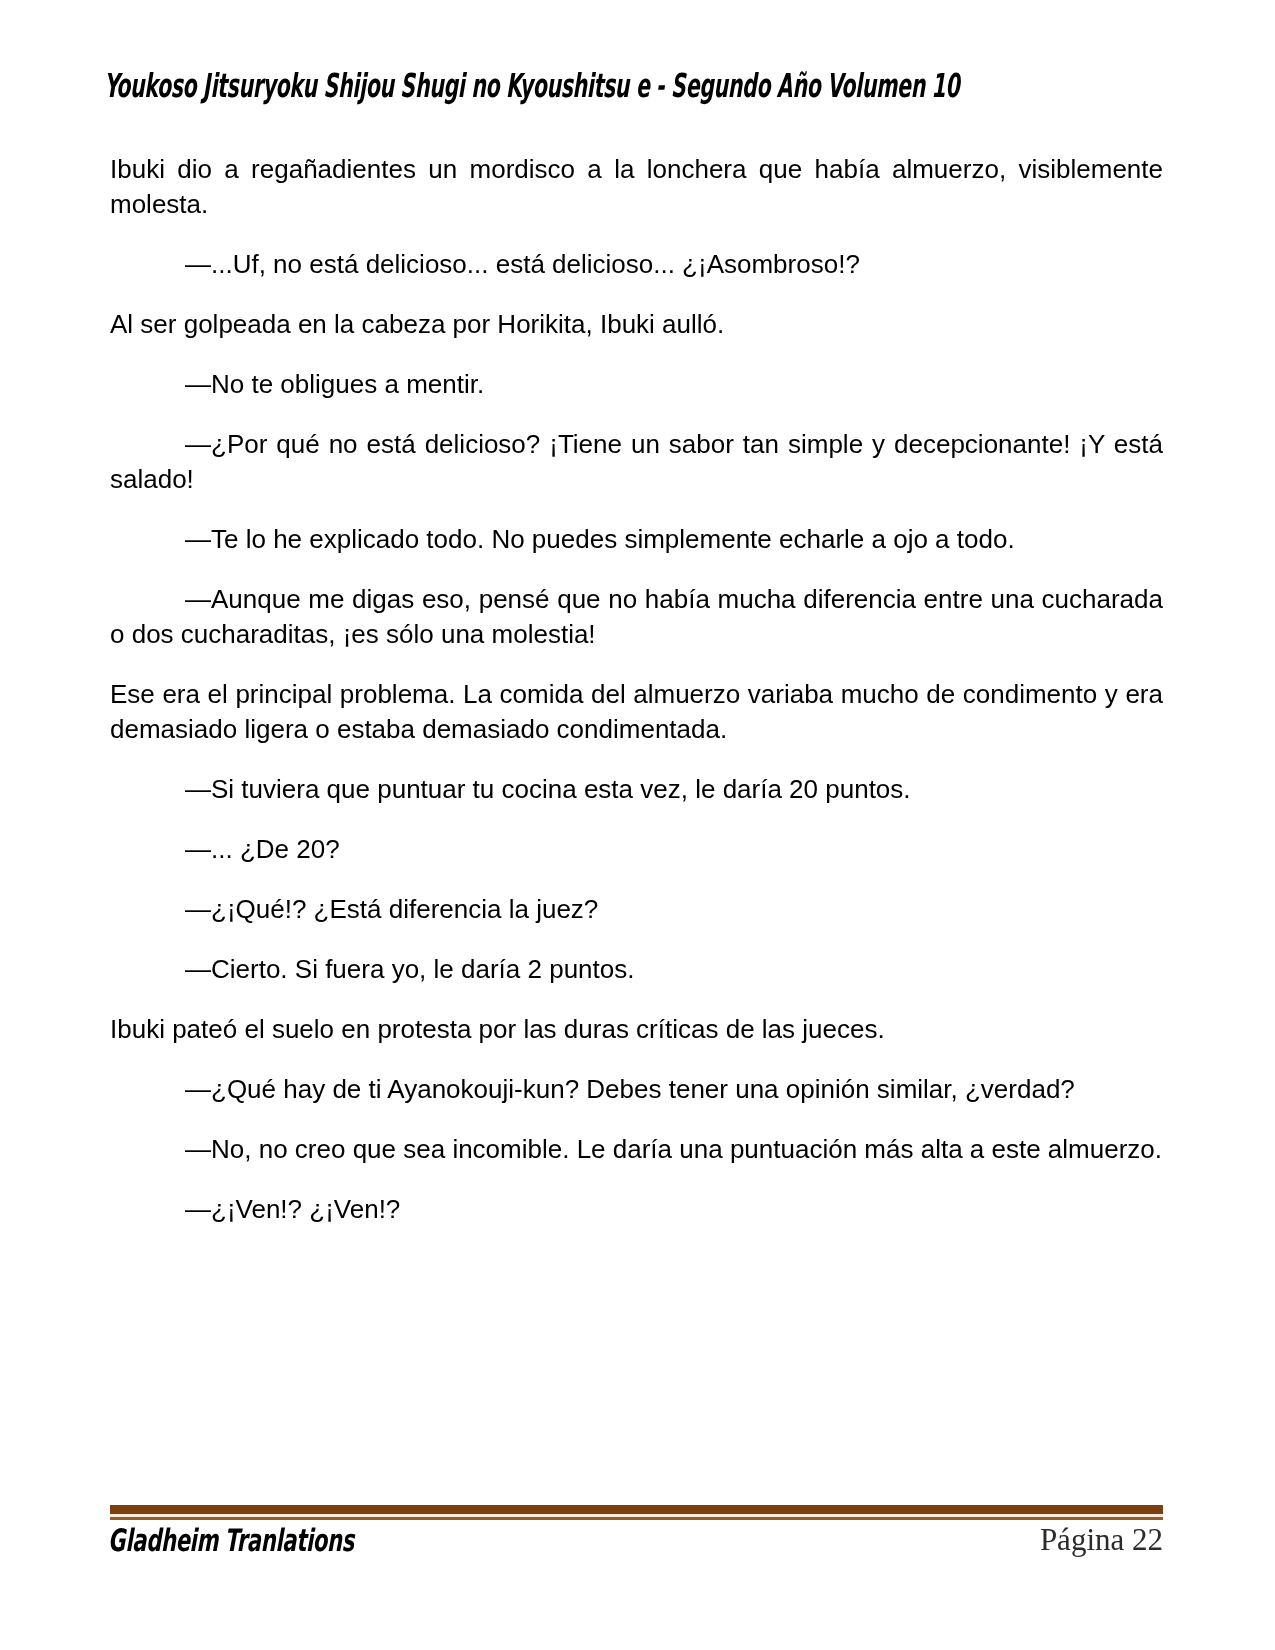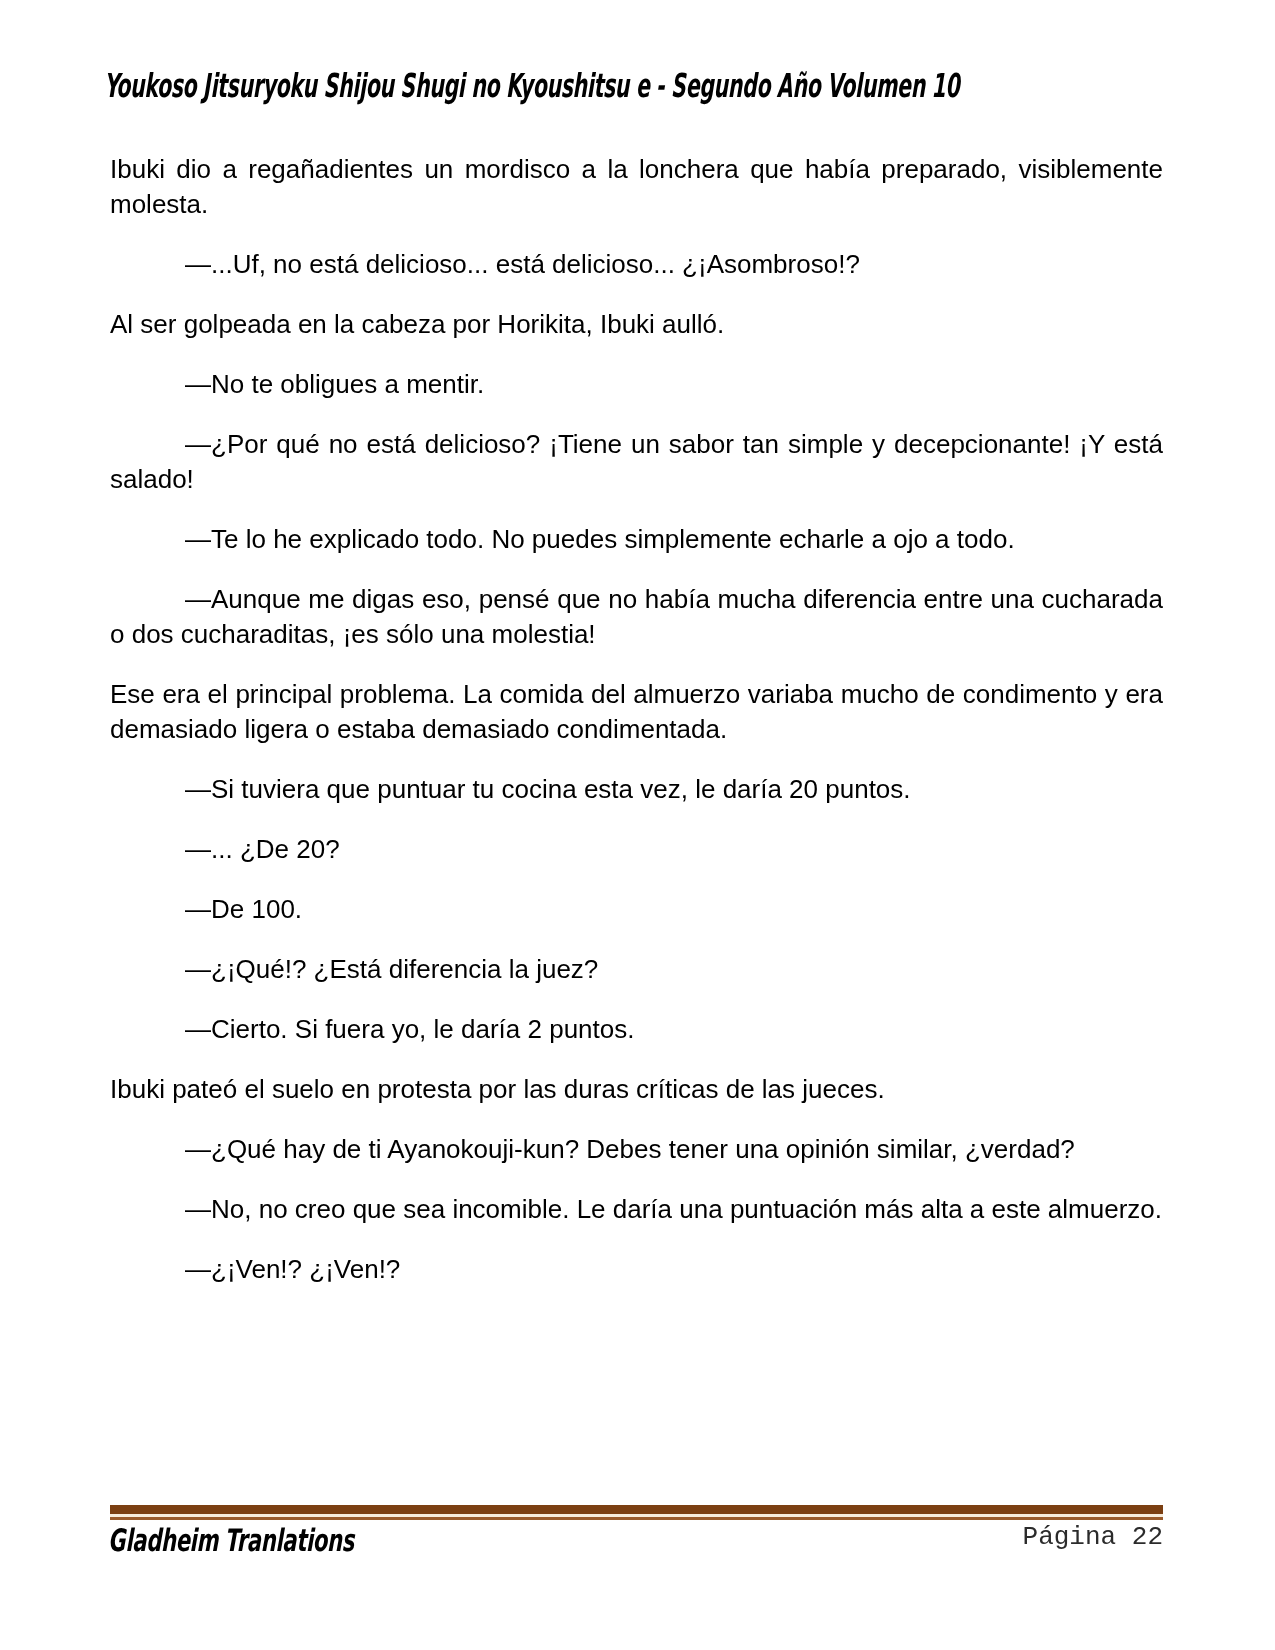--- a/index.html
+++ b/index.html
@@ -77,48 +77,47 @@
     font-weight: bold;
     font-style: italic;
     font-size: 31px;
     letter-spacing: -0.5px;
     transform: scaleX(0.68) skewX(-4deg);
     transform-origin: left center;
     white-space: nowrap;
     color: #000000;
   }
   .footer-page {
-    font-family: Liberation Mono, monospace;
-    font-size: 26px;
+    font-family: Liberation Serif, serif;
+    font-size: 31px;
     font-weight: normal;
     color: #2b2b2b;
     white-space: nowrap;
   }
 </style>
 </head>
 <body>
 
 <div class="page">
 
   <div class="header">
     <span class="header-title">Youkoso Jitsuryoku Shijou Shugi no Kyoushitsu e - Segundo Año Volumen 10</span>
   </div>
 
   <div class="content" id="content">
-      <p class="para narrative">Ibuki dio a regañadientes un mordisco a la lonchera que había preparado, visiblemente molesta.</p>
+      <p class="para narrative">Ibuki dio a regañadientes un mordisco a la lonchera que había almuerzo, visiblemente molesta.</p>
       <p class="para dialogue">—...Uf, no está delicioso... está delicioso... ¿¡Asombroso!?</p>
       <p class="para narrative">Al ser golpeada en la cabeza por Horikita, Ibuki aulló.</p>
       <p class="para dialogue">—No te obligues a mentir.</p>
       <p class="para dialogue">—¿Por qué no está delicioso? ¡Tiene un sabor tan simple y decepcionante! ¡Y está salado!</p>
       <p class="para dialogue">—Te lo he explicado todo. No puedes simplemente echarle a ojo a todo.</p>
       <p class="para dialogue">—Aunque me digas eso, pensé que no había mucha diferencia entre una cucharada o dos cucharaditas, ¡es sólo una molestia!</p>
       <p class="para narrative">Ese era el principal problema. La comida del almuerzo variaba mucho de condimento y era demasiado ligera o estaba demasiado condimentada.</p>
       <p class="para dialogue">—Si tuviera que puntuar tu cocina esta vez, le daría 20 puntos.</p>
       <p class="para dialogue">—... ¿De 20?</p>
-      <p class="para dialogue">—De 100.</p>
       <p class="para dialogue">—¿¡Qué!? ¿Está diferencia la juez?</p>
       <p class="para dialogue">—Cierto. Si fuera yo, le daría 2 puntos.</p>
       <p class="para narrative">Ibuki pateó el suelo en protesta por las duras críticas de las jueces.</p>
       <p class="para dialogue">—¿Qué hay de ti Ayanokouji-kun? Debes tener una opinión similar, ¿verdad?</p>
       <p class="para dialogue">—No, no creo que sea incomible. Le daría una puntuación más alta a este almuerzo.</p>
       <p class="para dialogue">—¿¡Ven!? ¿¡Ven!?</p>
     </div>
 
   <div class="footer-rule">
     <div class="rule-thick"></div>

